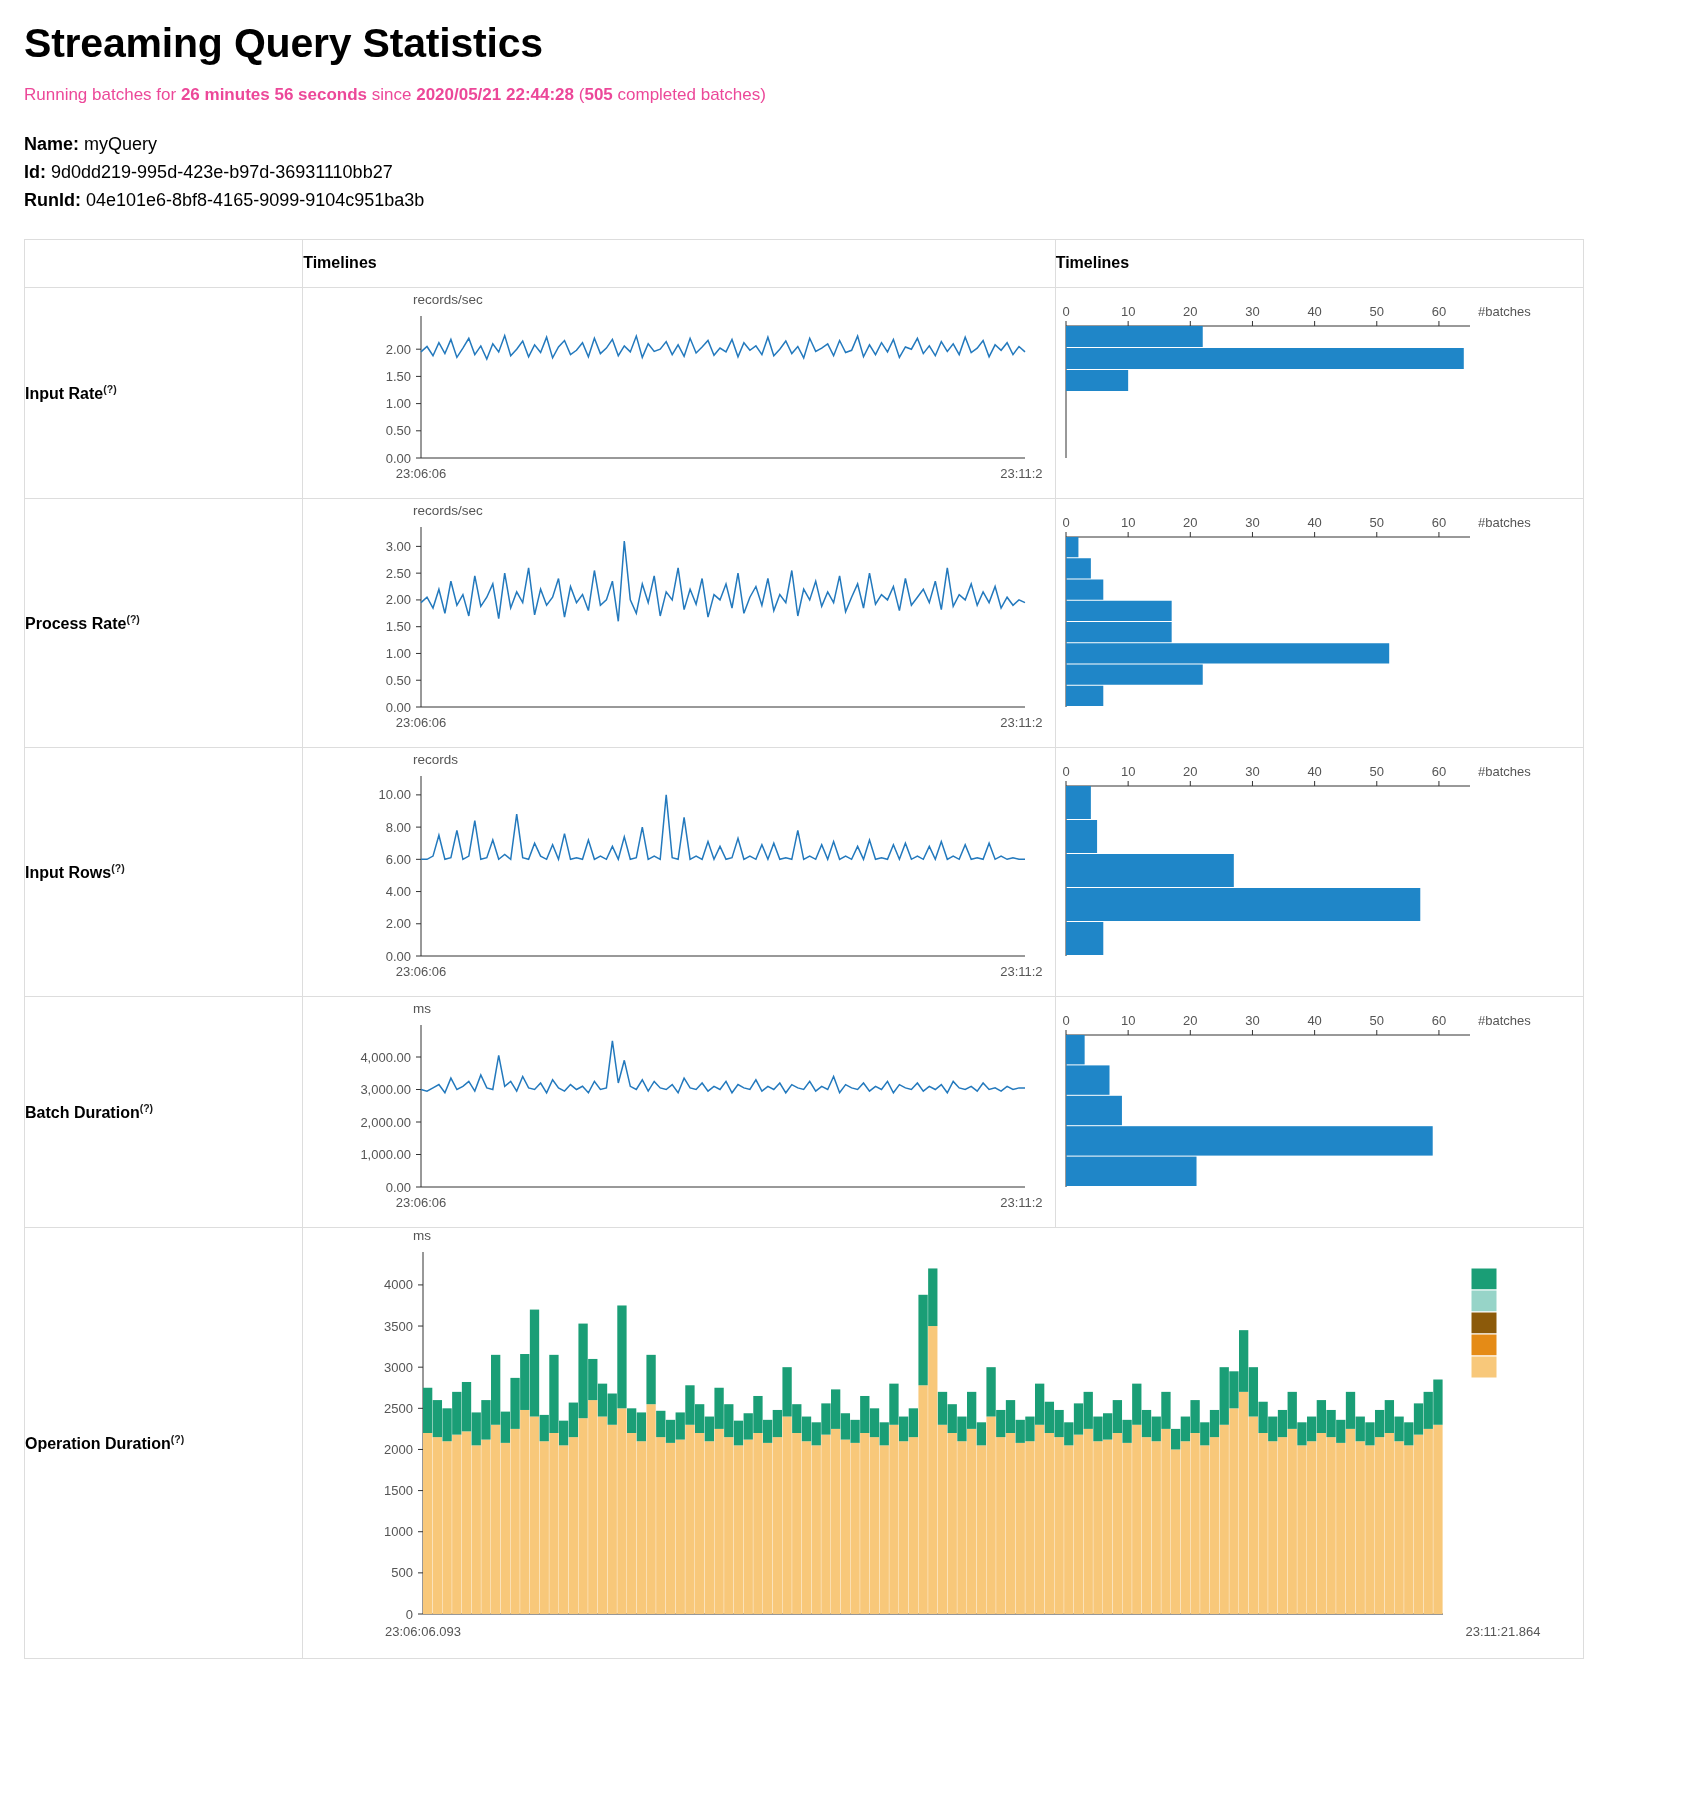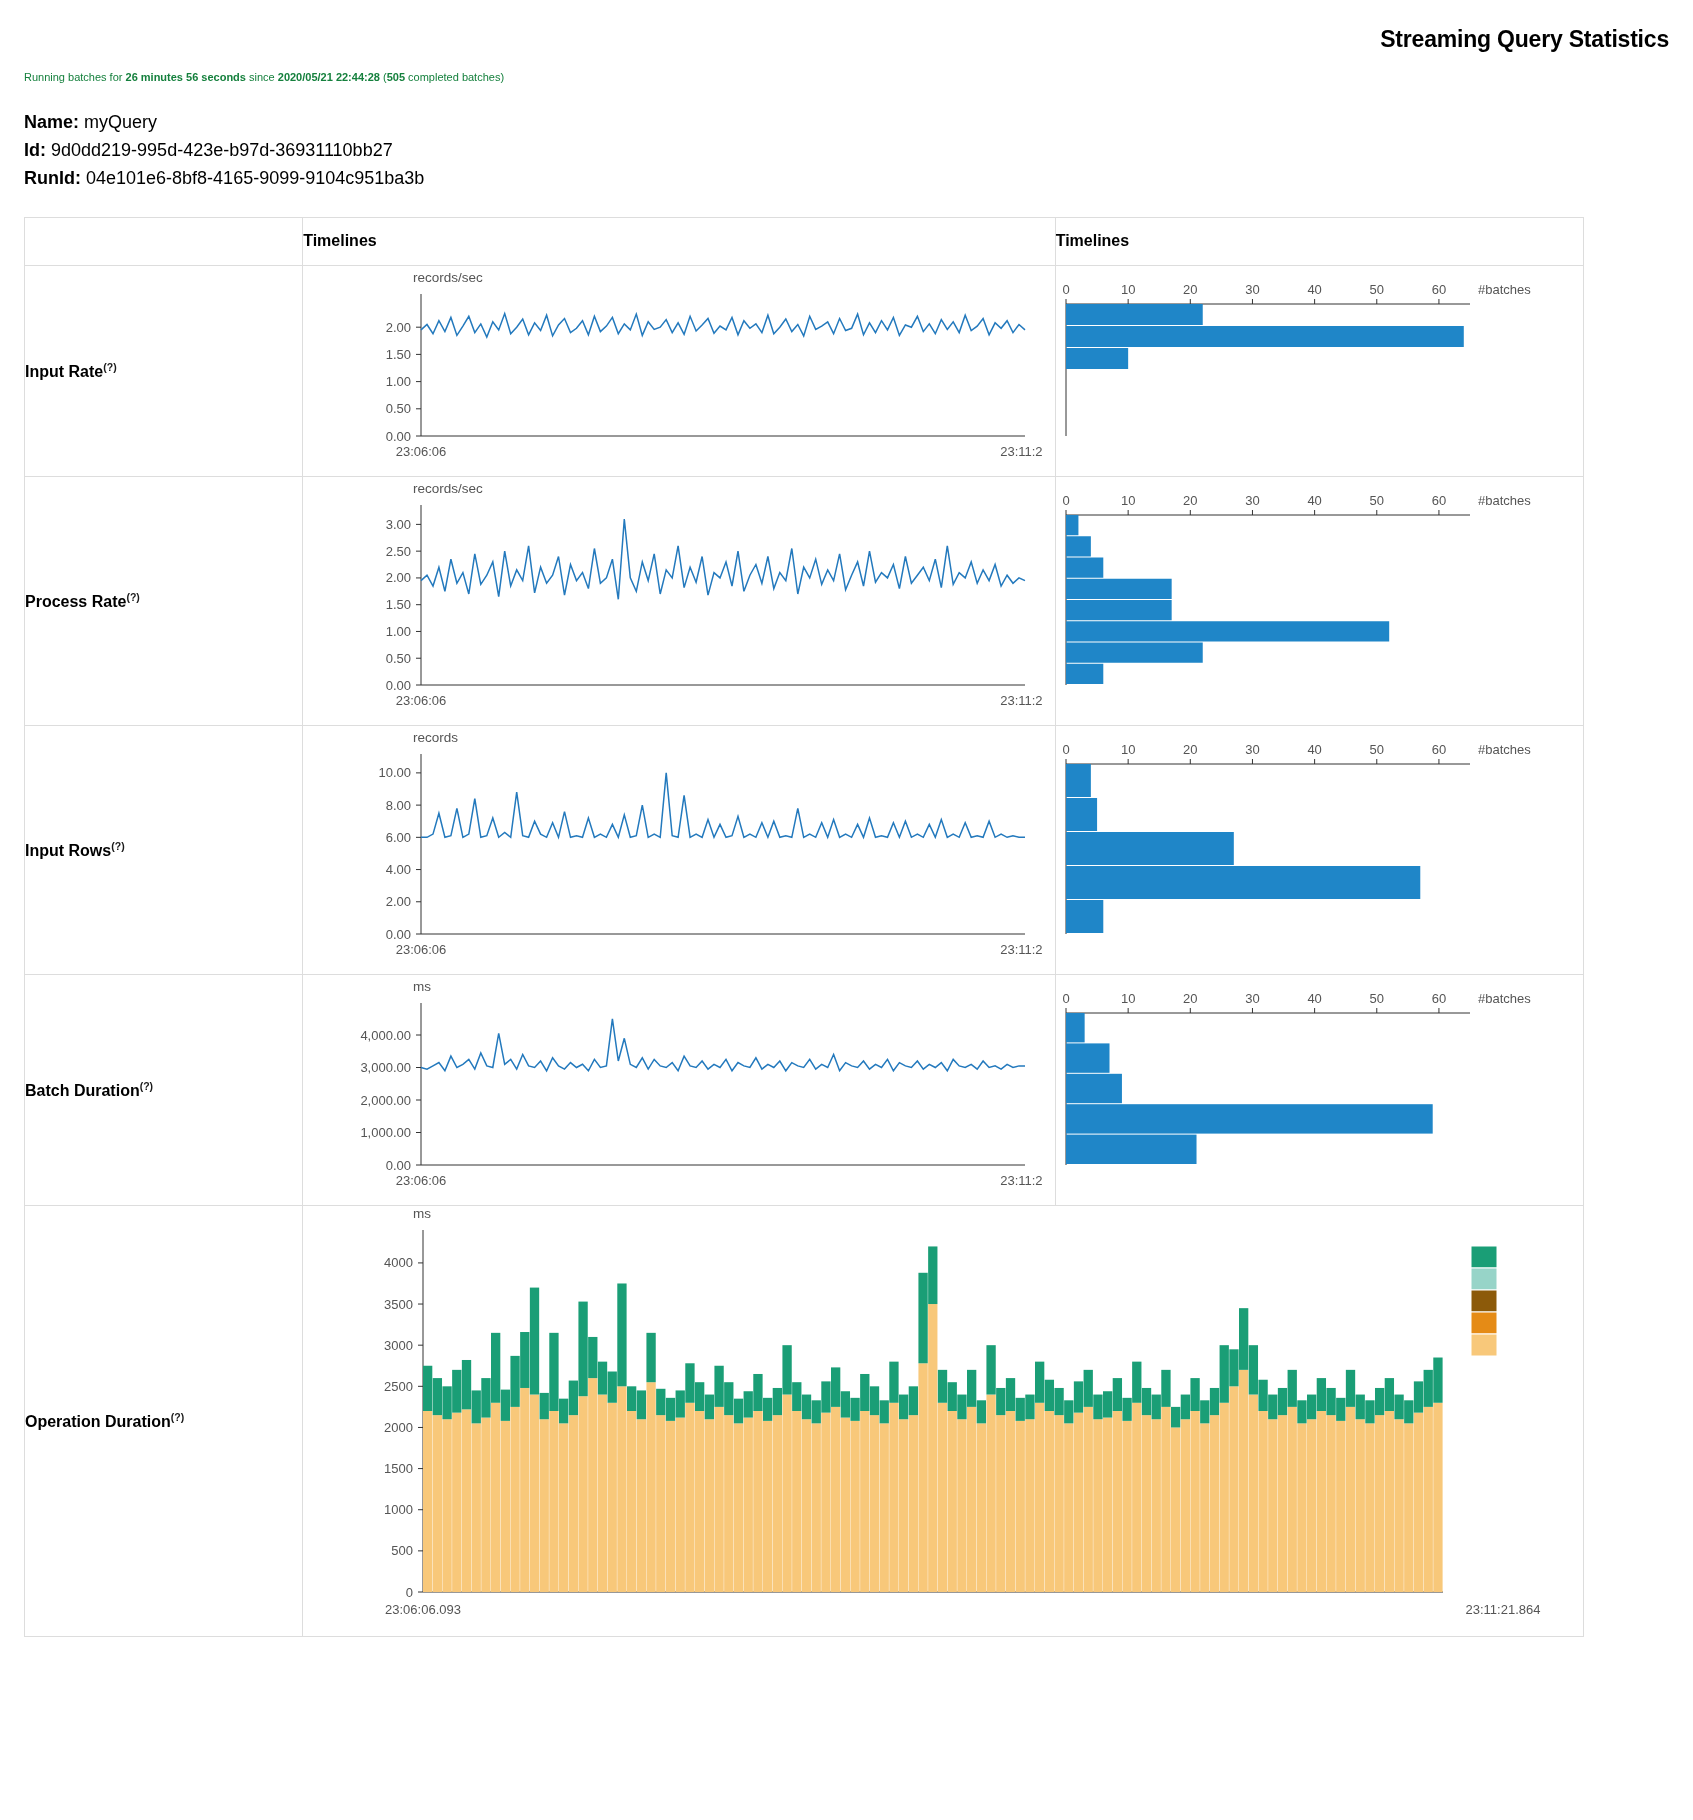--- a/index.html
+++ b/index.html
@@ -6,27 +6,26 @@
   html, body {
     margin: 0; padding: 0;
     background: #ffffff;
     font-family: "Liberation Sans", sans-serif;
     color: #000000;
   }
   body { width: 1693px; }
   .page { padding: 18px 24px 30px 24px; }
 
   h1.title {
-    font-size: 23px;
+    font-size: 41px;
     font-weight: bold;
-    margin: 8px 0 18px 0;
+    margin: 2px 0 18px 0;
     letter-spacing: -0.2px;
-    text-align: right;
-  }
-  .subtitle { font-size: 11px; margin: 0 0 26px 0; color: #15803d; }
+  }
+  .subtitle { font-size: 17px; margin: 0 0 26px 0; color: #ec4899; }
   .subtitle b { font-weight: bold; }
 
   .meta { font-size: 18px; line-height: 1.55; margin-bottom: 24px; }
   .meta .k { font-weight: bold; }
 
   table.stats {
     border-collapse: collapse;
     width: 1560px;
     border: 1px solid #dddddd;
     table-layout: fixed;

